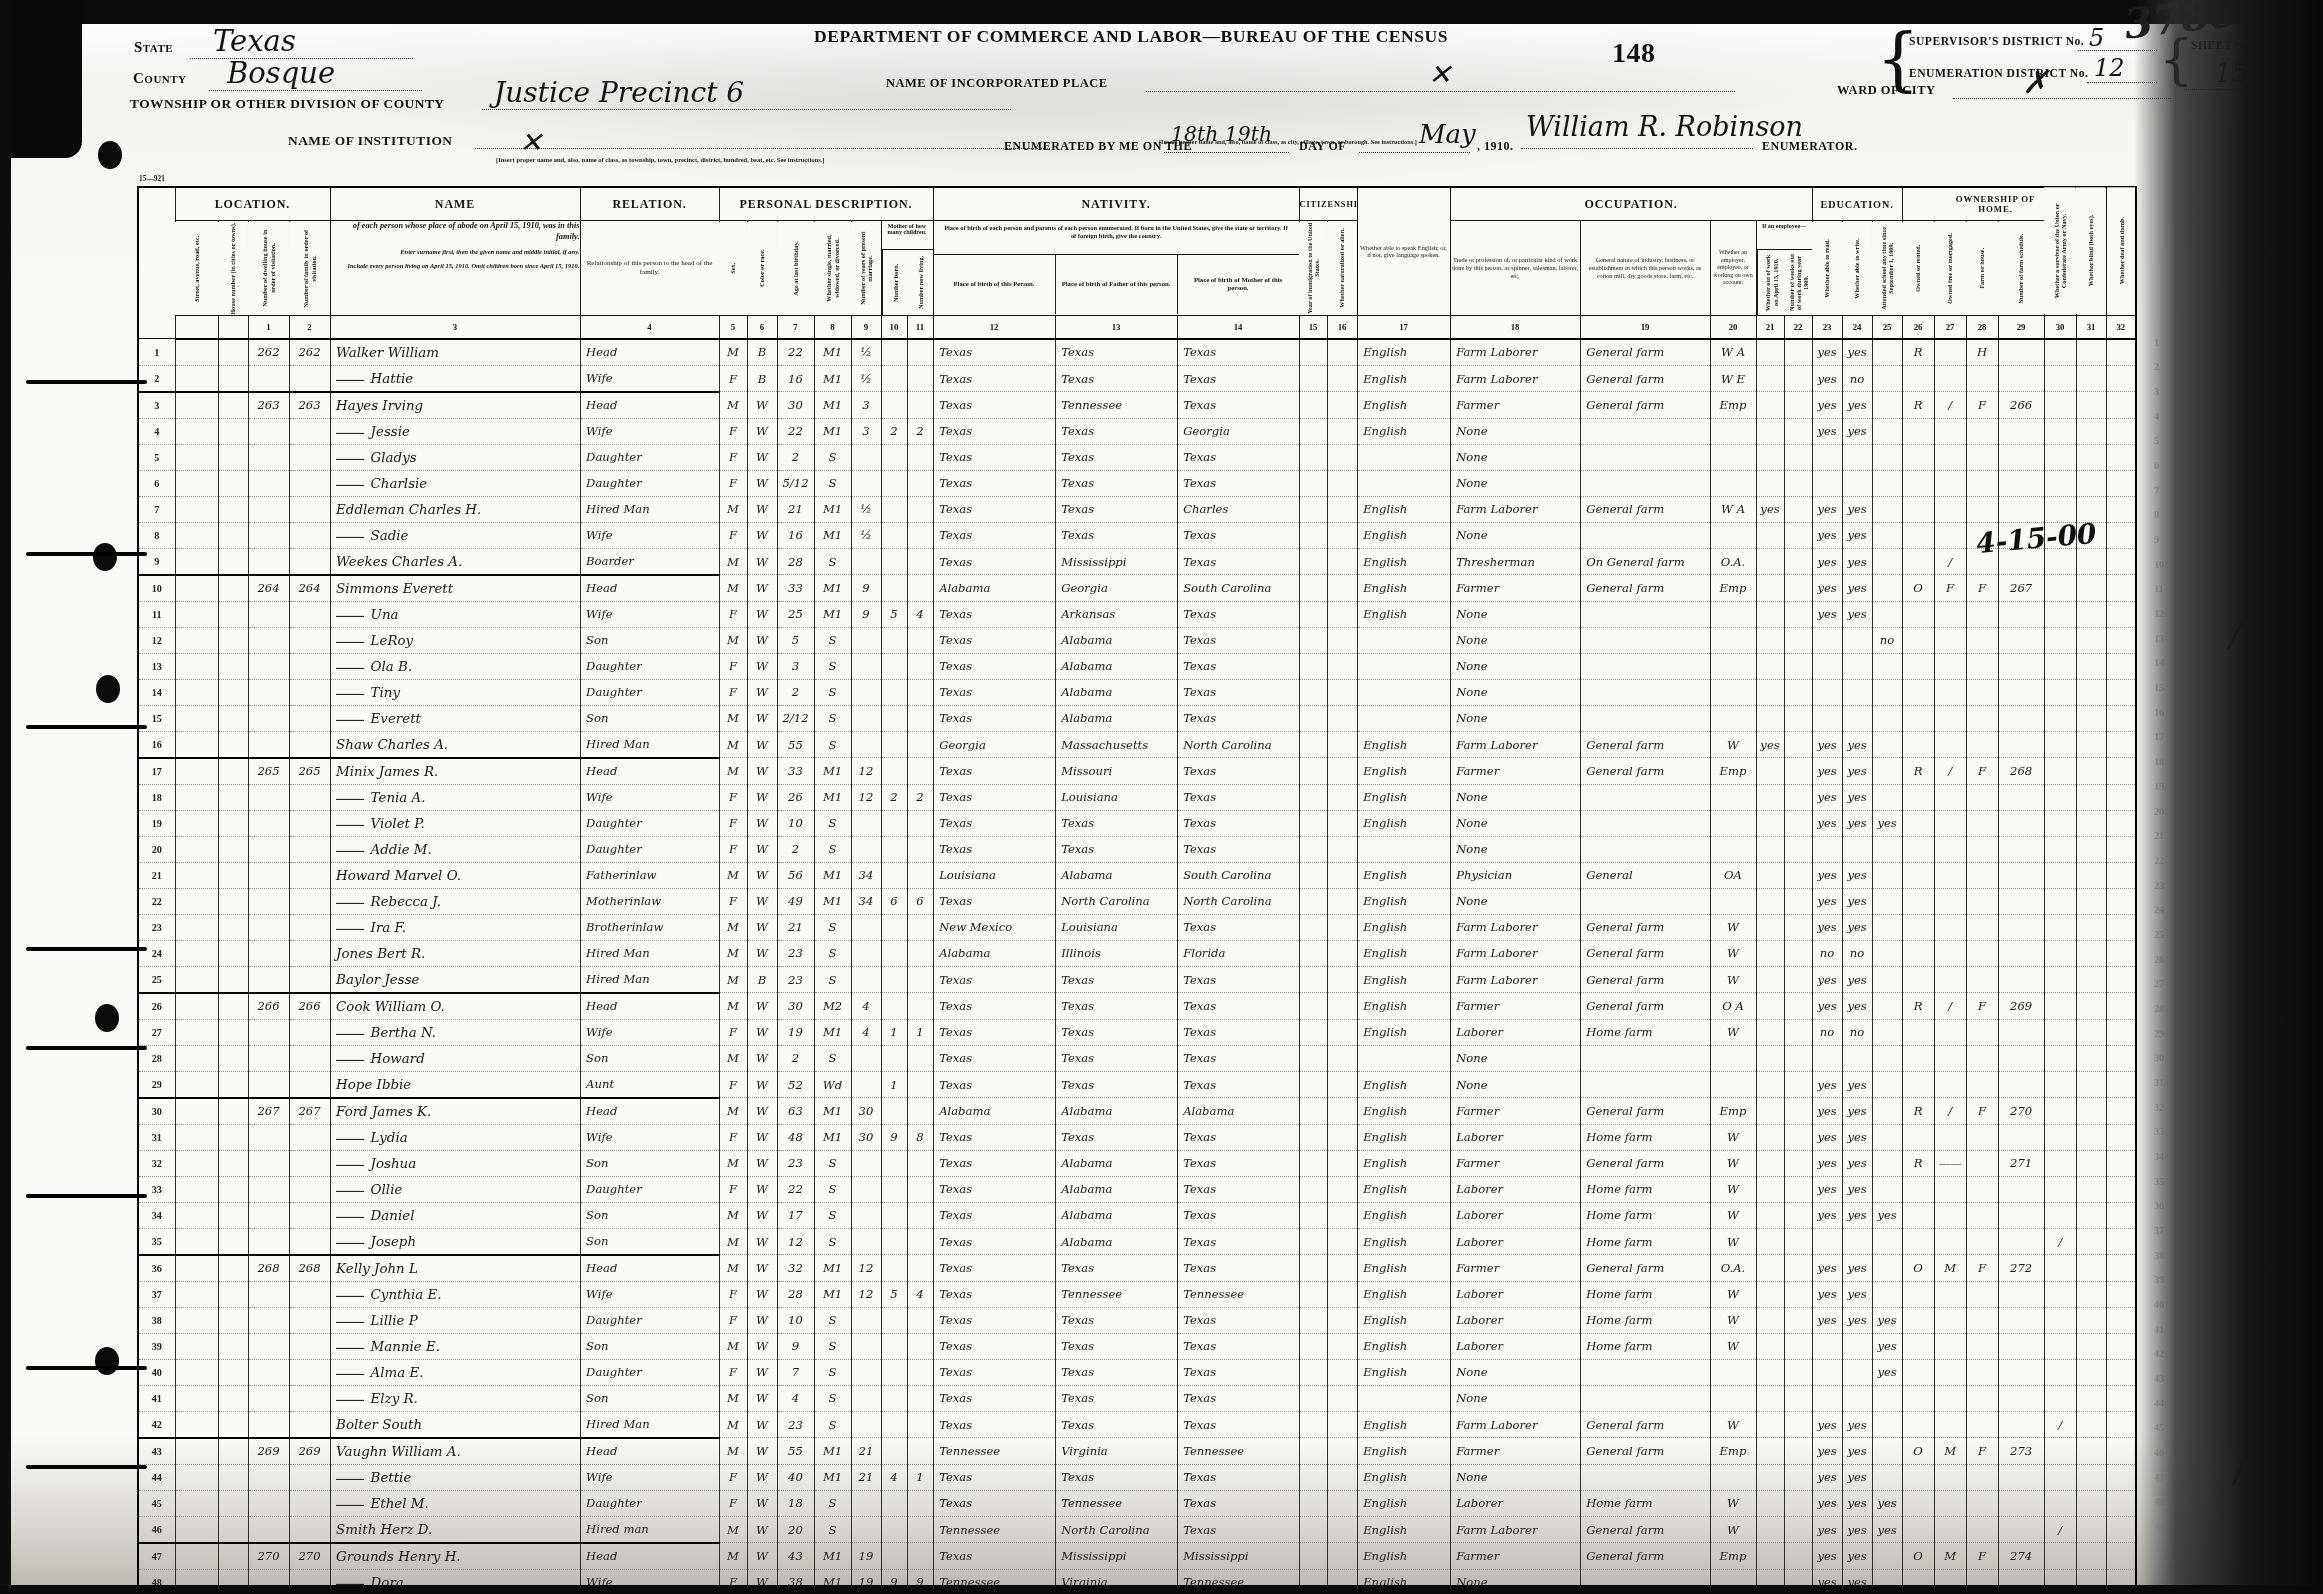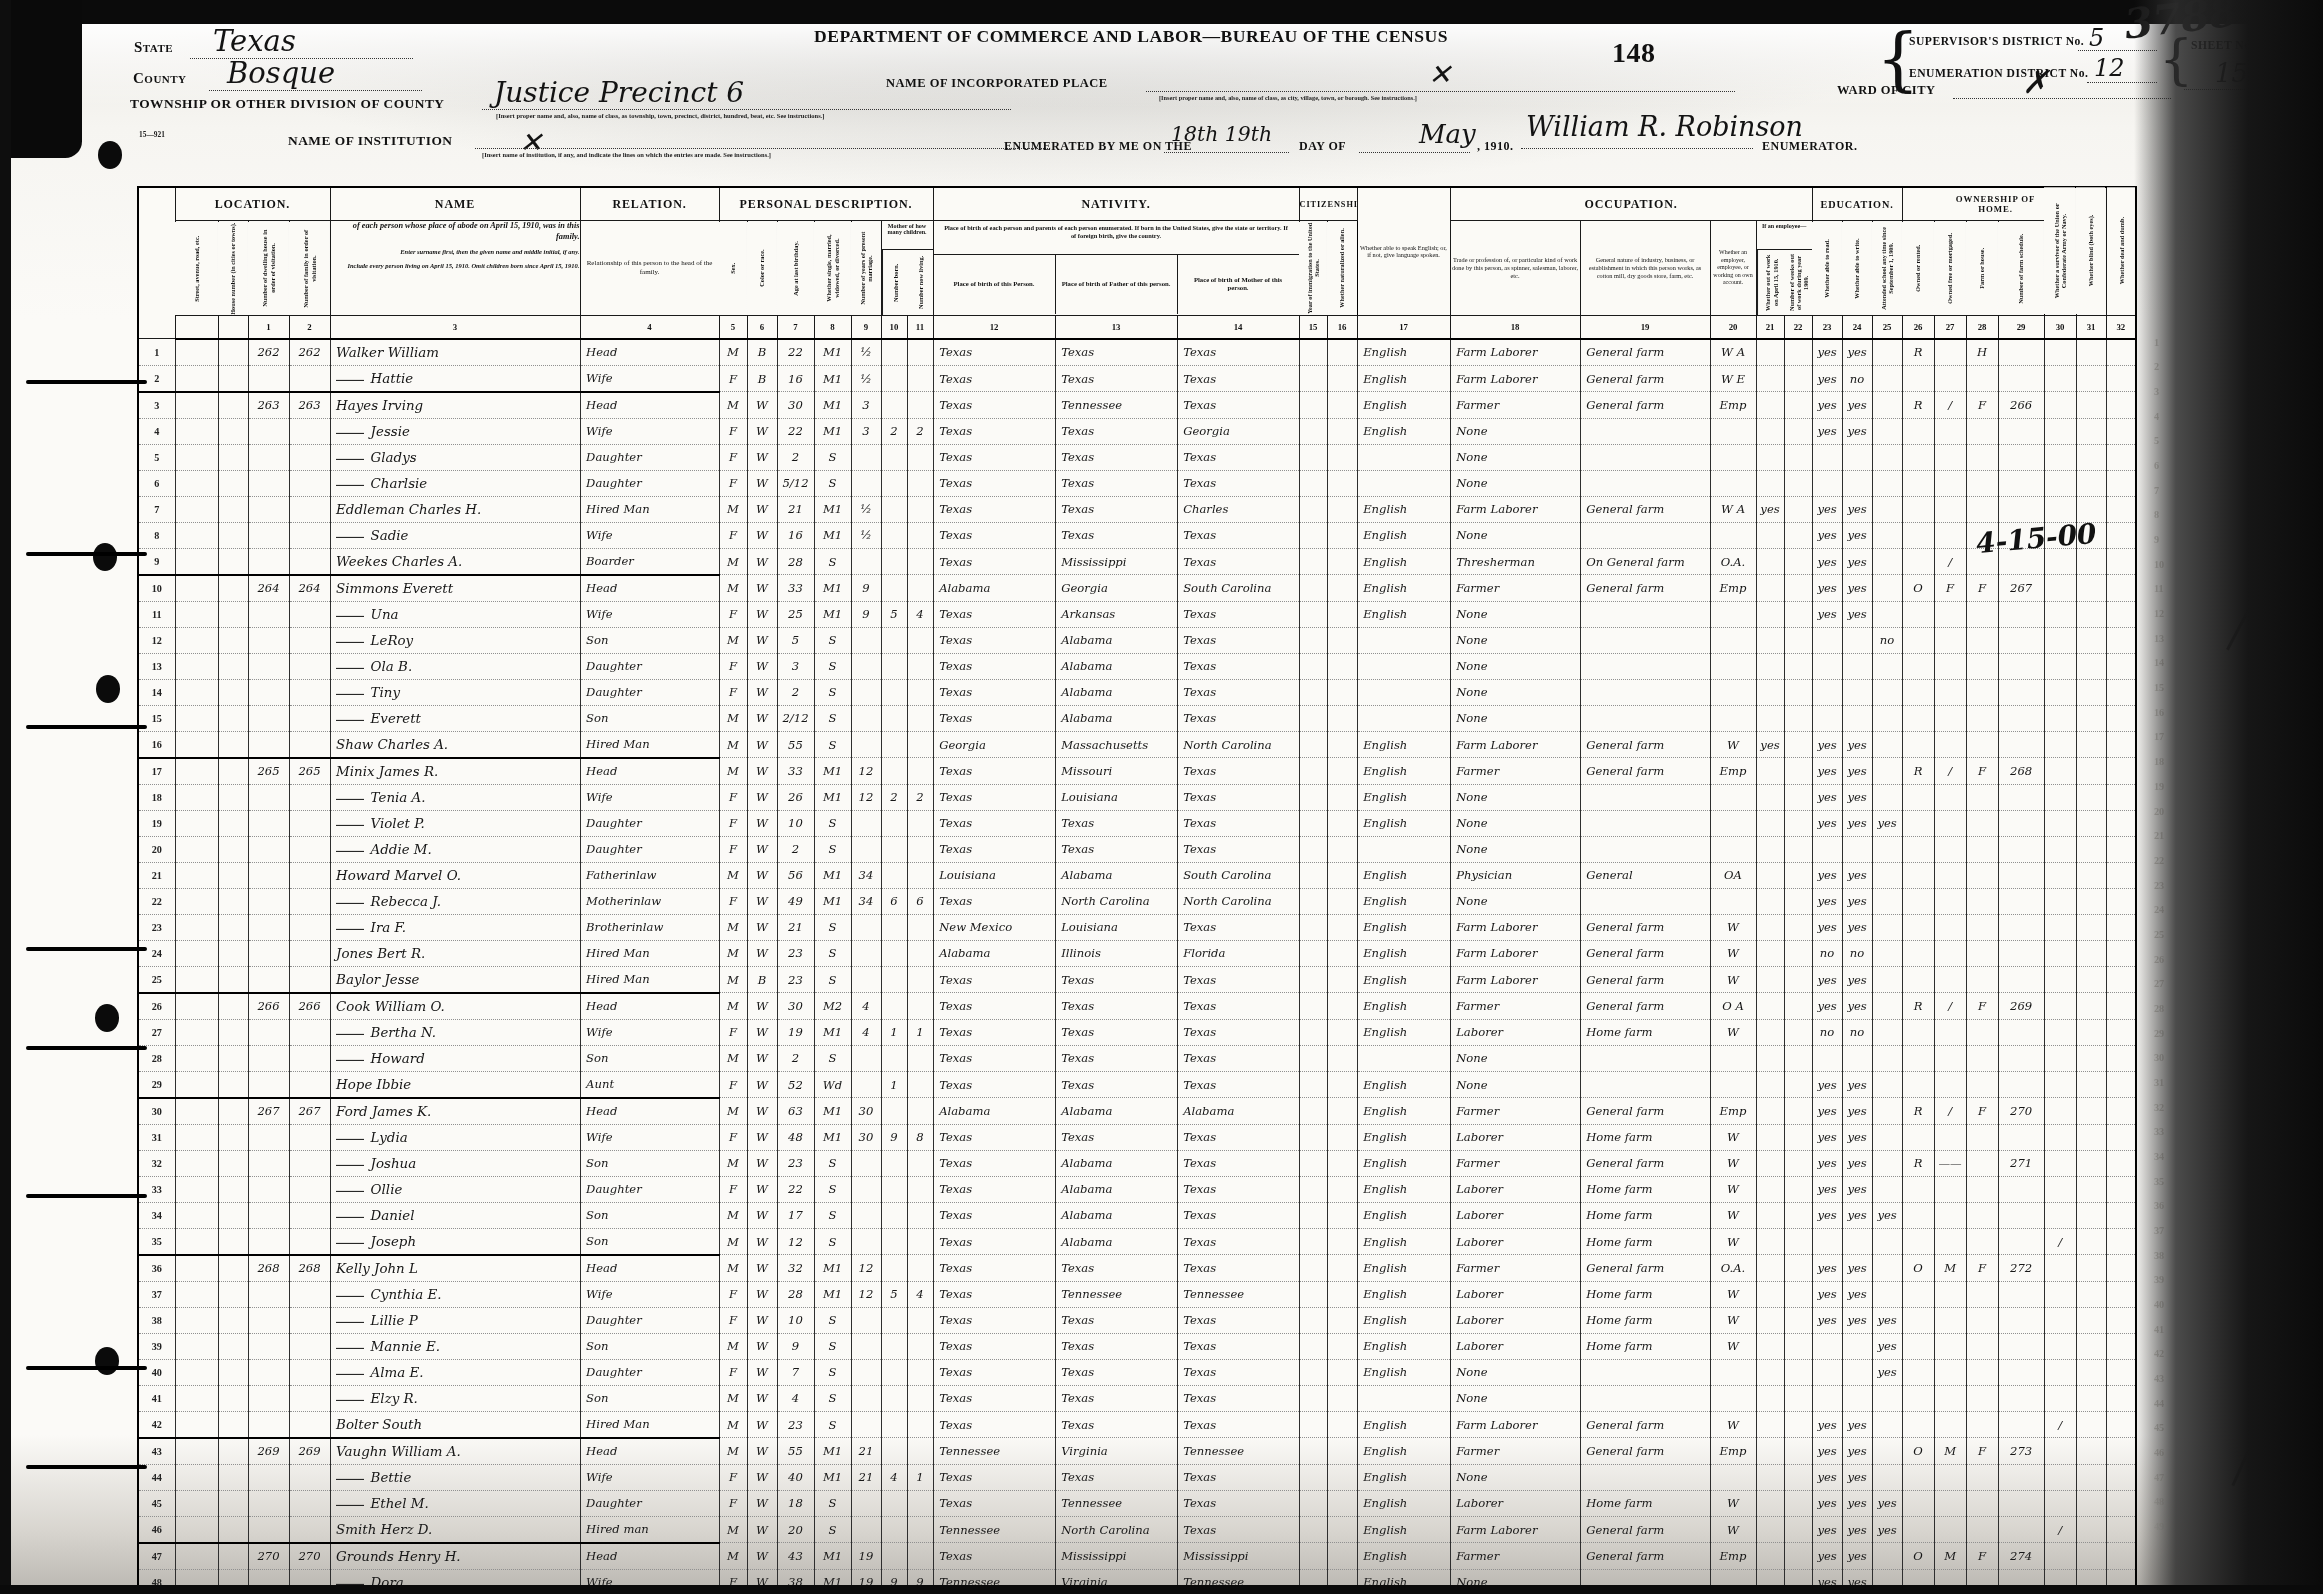--- a/index.html
+++ b/index.html
@@ -19,21 +19,21 @@
     background:linear-gradient(90deg,rgba(40,40,40,0) 0%, rgba(45,45,45,.85) 22%, #161616 60%, #0a0a0a 100%);}
   .botsliver{position:absolute;left:0;bottom:0;width:100%;height:9.3px;background:#0a0a0a;}
   .dot{position:absolute;width:24px;height:28px;border-radius:50%;background:#0b0b0b;}
   .margin-line{position:absolute;height:3.7px;background:#000;border-radius:1.9px;}
   .stroke{position:absolute;background:#1c1c1c;}
 
   
   .p{position:absolute;white-space:nowrap;}
   .lbl{font-weight:bold;letter-spacing:0.5px;}
   .small-caps{font-variant:small-caps;}
-  .hint{font-size:7px;font-weight:bold;color:#222;}
+  .hint{font-size:7px;font-weight:bold;color:#222;margin-top:44px;}
   .dotline{border-bottom:1.4px dotted #333;display:inline-block;}
   .hw{font-family:"DejaVu Serif", serif;font-style:italic;color:#131313;}
   .scrawl{font-family:"DejaVu Serif", serif;font-style:italic;font-weight:bold;color:#1a1a1a;}
   .brace{font-family:"DejaVu Serif", serif;font-weight:normal;color:#111;}
 
   
   table.census{position:absolute;left:137px;top:186px;width:1994px;border-collapse:collapse;table-layout:fixed;
     border:2.8px solid #000;}
   table.census th, table.census td{padding:0;margin:0;overflow:hidden;}
   thead th{border:0.9px solid #1a1a1a;background:#fbfaf6;font-family:"Liberation Serif",serif;}

